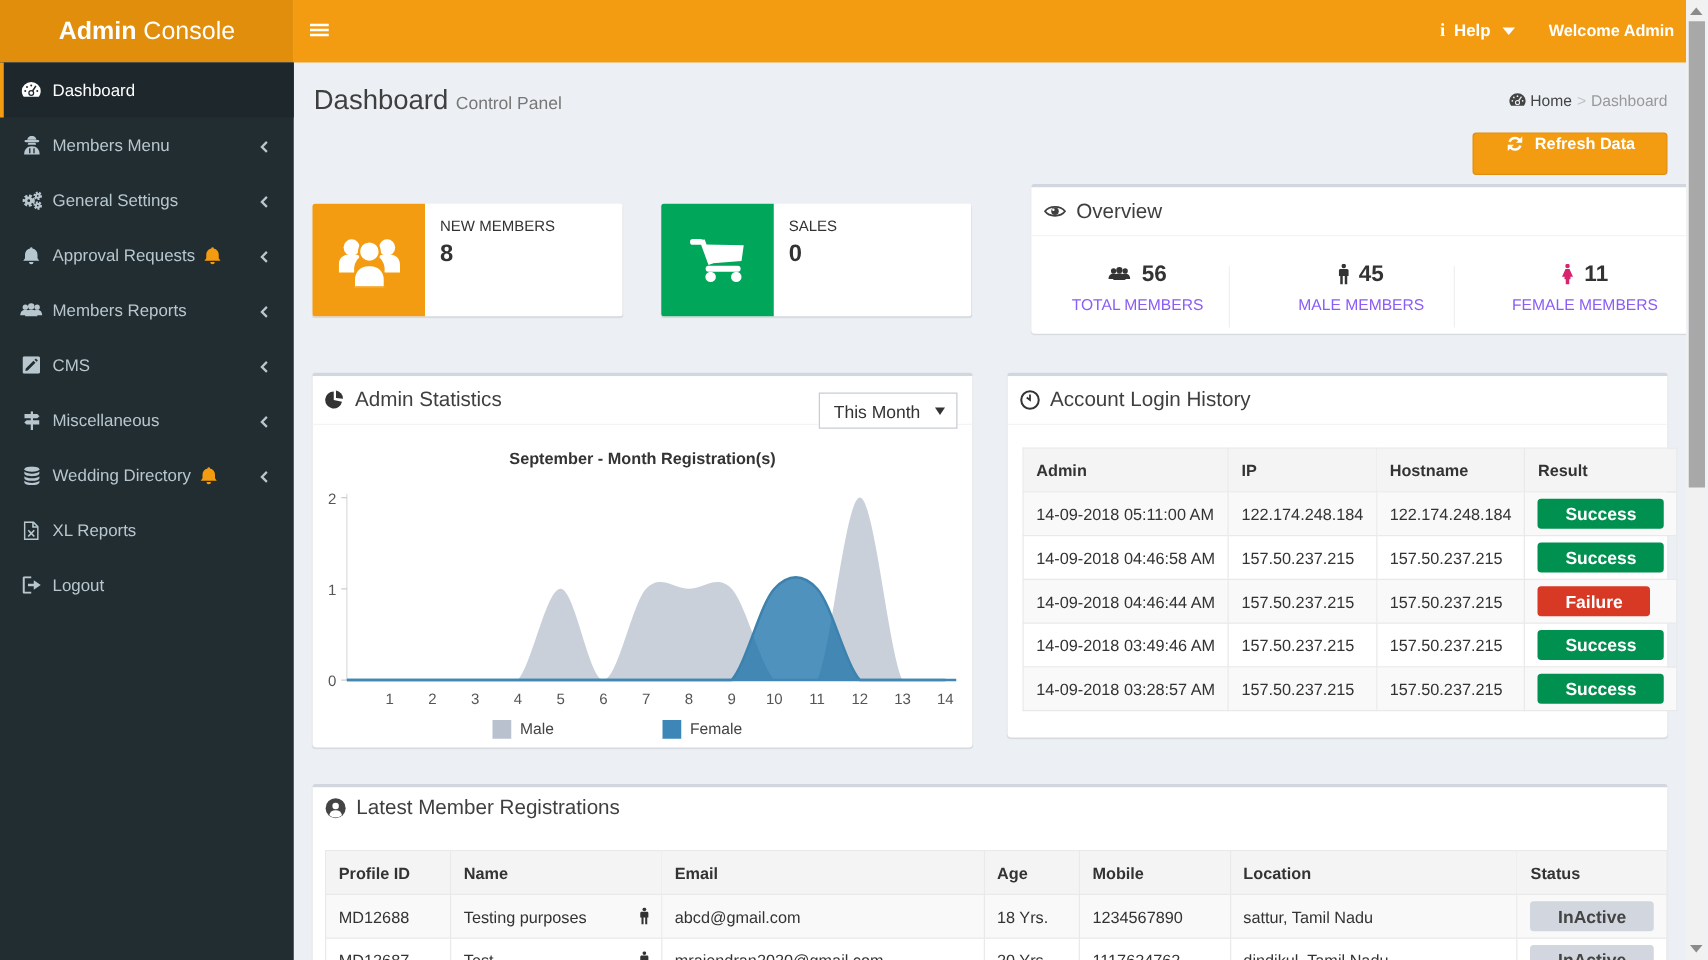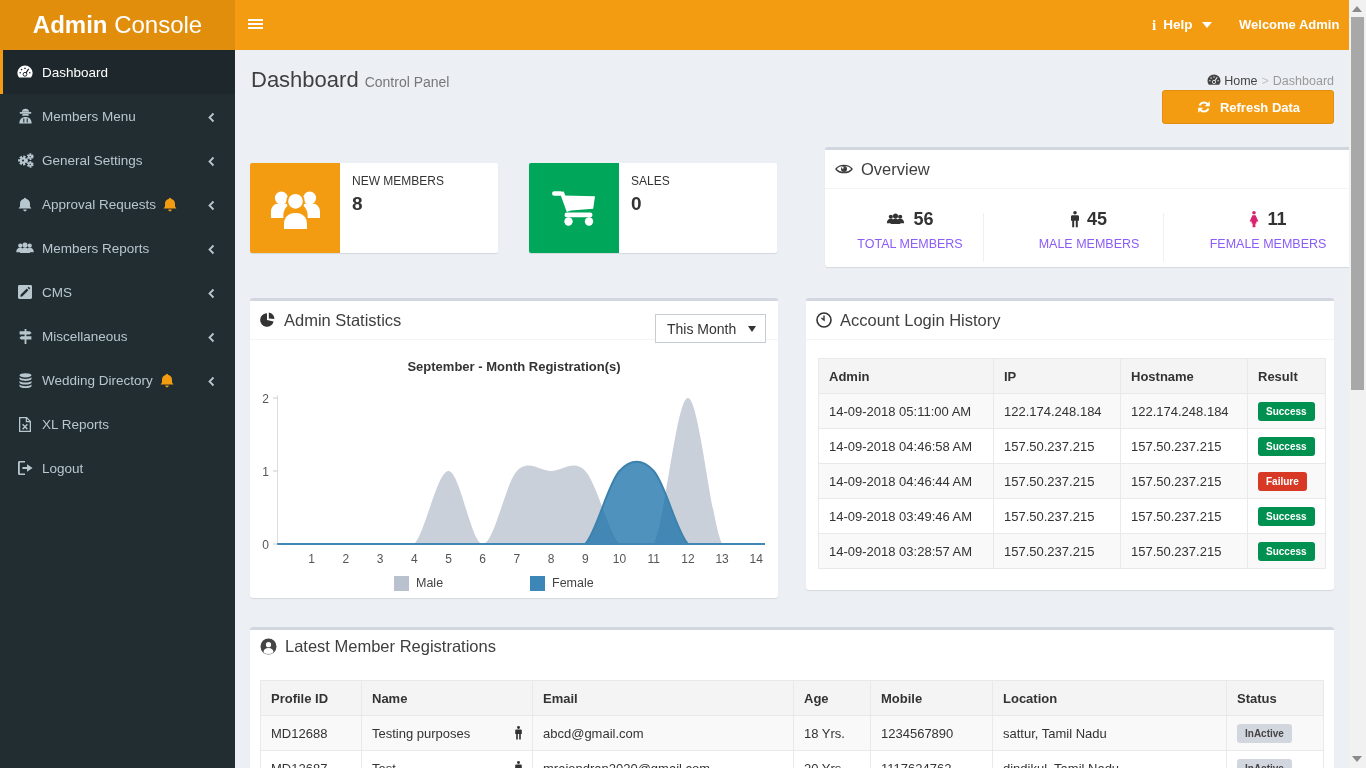--- a/index.html
+++ b/index.html
@@ -1,50 +1,50 @@
 <!DOCTYPE html>
 <html><head><meta charset="utf-8"><title>Admin Console</title>
 <style>
 *{margin:0;padding:0;box-sizing:border-box}
 html,body{width:1366px;height:768px;overflow:hidden;font-family:"Liberation Sans",sans-serif;background:#ecf0f5}
 #page{position:absolute;left:0;top:0;width:1349px;height:768px;overflow:hidden}
 #navbar{position:absolute;left:235px;top:0;width:1114px;height:50px;background:#f39c12}
-#logo{position:absolute;left:0;top:0;width:235px;height:50px;background:#e08e0b;color:#fff;text-align:center;line-height:50px;font-size:24px;font-weight:300}
+#logo{position:absolute;left:0;top:0;width:235px;height:50px;background:#e08e0b;color:#fff;text-align:center;line-height:50px;font-size:20px;font-weight:300}
 #logo b{font-weight:700}
 #burger{position:absolute;left:248px;top:19px;width:15px;height:12px}
 #burger div{height:2px;background:#fff;margin-bottom:2px}
 .nav-right{position:absolute;top:0;height:50px;color:#fff;font-weight:700;font-size:15px;line-height:50px}
 #sidebar{position:absolute;left:0;top:50px;width:235px;height:718px;background:#222d32}
 ul.menu{list-style:none}
 ul.menu li{position:relative;display:block}
 ul.menu li a{display:flex;align-items:center;height:44px;padding-left:12px;color:#b8c7ce;font-size:13.5px;text-decoration:none;border-left:3px solid transparent}
 ul.menu li.active a{background:#1e282c;color:#fff;border-left-color:#f39c12}
 ul.menu .mi{width:20px;margin-right:7px;display:flex;justify-content:center;align-items:center;flex:none}
 .chev{position:absolute;right:20px;top:17px}
 .belltag{margin-left:7px;display:flex;align-items:center}
 #content{position:absolute;left:235px;top:50px;width:1114px;height:718px}
 h1.pagetitle{position:absolute;left:16px;top:17px;font-size:22px;font-weight:400;color:#3f3f3f}
 h1.pagetitle small{font-size:14px;color:#777;font-weight:400;margin-left:6px}
 .breadcrumb{position:absolute;right:15px;top:24px;font-size:12.5px;color:#999}
 .breadcrumb a{color:#444;text-decoration:none}
 .breadcrumb .sep{color:#c1c1c1;margin:0 4px}
-.btn-refresh{position:absolute;right:15px;top:40px;width:172px;height:34px;background:#f39c12;border:1px solid #e08e0b;border-radius:3px;color:#fff;font-weight:700;font-size:13px;display:flex;align-items:center;justify-content:center;gap:8px}
+.btn-refresh{position:absolute;right:15px;top:56px;width:156px;height:34px;background:#f39c12;border:1px solid #e08e0b;border-radius:3px;color:#fff;font-weight:700;font-size:13px;display:flex;align-items:flex-start;justify-content:center;gap:8px}
 .infobox{position:absolute;height:90px;background:#fff;border-radius:2px;box-shadow:0 1px 1px rgba(0,0,0,.1);display:flex}
 .ib-icon{width:90px;height:90px;border-radius:2px 0 0 2px;display:flex;align-items:center;justify-content:center;flex:none}
 .ib-body{padding:8px 10px 0 12px}
 .ib-label{font-size:12px;color:#333;white-space:nowrap;margin-top:3px}
 .ib-num{font-size:19px;font-weight:700;color:#333;margin-top:5px}
 .box{position:absolute;background:#fff;border-top:3px solid #d2d6de;border-radius:3px;box-shadow:0 1px 1px rgba(0,0,0,.1)}
 .box-header{height:39px;display:flex;align-items:center;padding:0 10px;border-bottom:1px solid #f4f4f4}
 .box-title{font-size:16.5px;color:#3f3f3f;margin-left:8px}
 table.tbl{border-collapse:collapse;font-size:13px;color:#333;table-layout:fixed;white-space:nowrap}
 table.tbl th{background:#f4f4f4;font-weight:700;text-align:left}
 table.tbl th,table.tbl td{border:1px solid #e9e9e9;padding:0 10px;height:35px;overflow:hidden}
 table.tbl tr.odd td{background:#f9f9f9}
-.badge{display:inline-block;border-radius:3px;color:#fff;font-weight:700;font-size:10px;padding:4px 8px}
+.badge{display:inline-block;border-radius:3px;color:#fff;font-weight:700;font-size:14px;padding:4px 22px}
 .bg-green{background:#009150}.bg-red{background:#d73925}
 .badge-gray{background:#d2d6de;color:#444}
 .ovcol{text-align:center}
 .ovtop{display:flex;align-items:center;justify-content:center;gap:8px;height:24px}
 .ovtop b{font-size:18px;color:#333}
 .ovlbl{font-size:12.5px;color:#8b5cf6;margin-top:6px;white-space:nowrap}
 #fsb{position:absolute;right:0;top:0;width:17px;height:768px;background:#f1f1f2}
 #fsb .thumb{position:absolute;left:2px;top:17px;width:13px;height:373px;background:#a8a8a8}
 .tri-up{width:0;height:0;border-left:5px solid transparent;border-right:5px solid transparent;border-bottom:6px solid #8b8b8b;position:absolute;left:3px;top:6px}
 .tri-dn{width:0;height:0;border-left:5px solid transparent;border-right:5px solid transparent;border-top:6px solid #8b8b8b;position:absolute;left:3px;bottom:6px}

